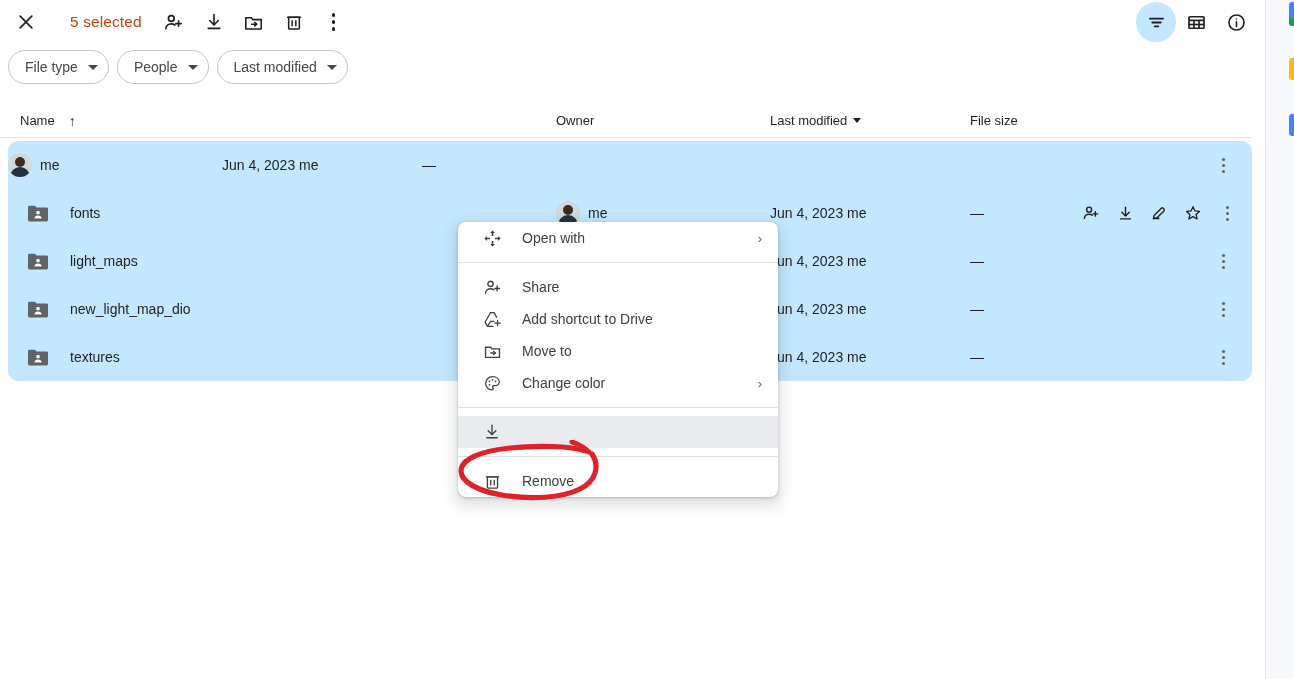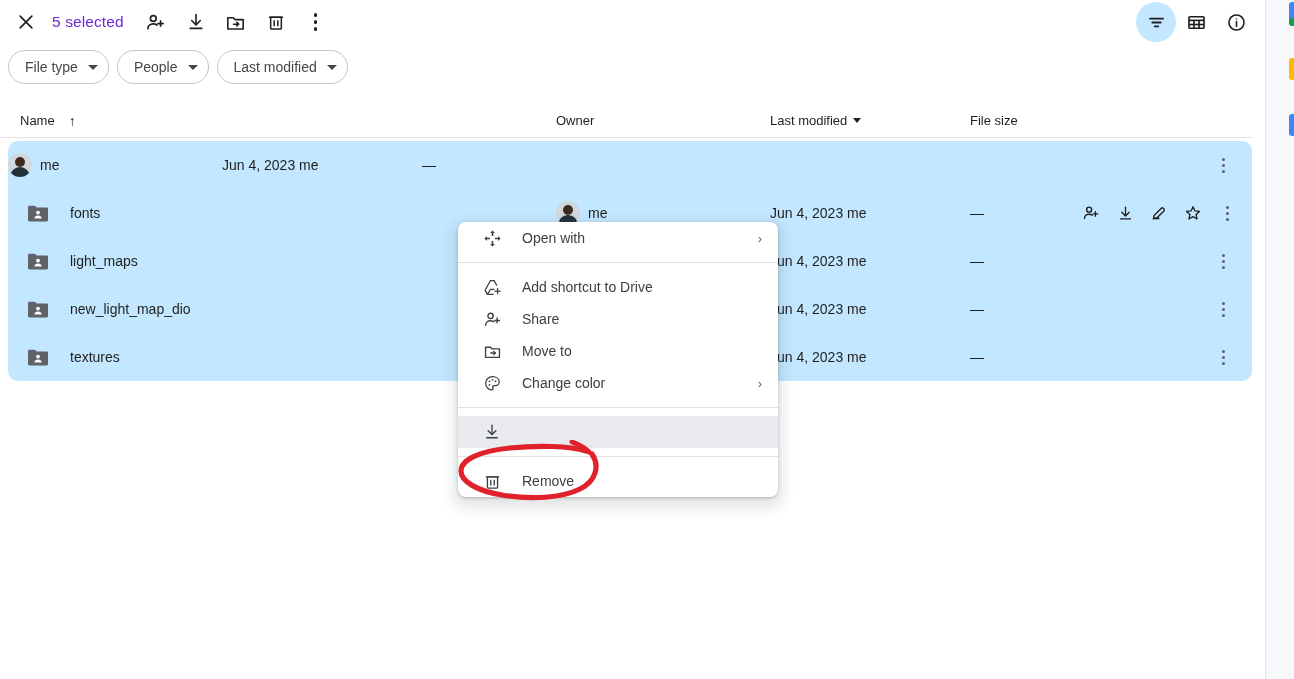--- a/index.html
+++ b/index.html
@@ -29,22 +29,22 @@
     border-radius: 50%;
     display: flex; align-items: center; justify-content: center;
     cursor: pointer;
     flex: 0 0 auto;
     color: #1f1f1f;
   }
   .icon-btn.active { background: #c2e7ff; }
   .icon-btn svg { display: block; }
   .sel-count {
     font-size: 15.5px;
-    color: #6d28d9;
-    margin: 0 12px 0 6px;
+    color: #c2410c;
+    margin: 0 12px 0 24px;
     letter-spacing: .1px;
     white-space: nowrap;
   }
   .tb-spacer { flex: 1 1 auto; }
 
   
   .chips {
     position: absolute; left: 0; top: 50px;
     display: flex; align-items: center; gap: 8px;
     padding-left: 8px;
@@ -530,41 +530,41 @@
         </svg>
       </span>
       <span class="ctx-label">Open with</span>
       <span class="ctx-arrow">›</span>
     </div>
 
     <div class="ctx-sep"></div>
 
     <div class="ctx-item">
       <span class="ctx-ico">
+        <svg width="19" height="19" viewBox="0 0 24 24" fill="none" stroke="currentColor" stroke-width="1.8" stroke-linecap="round" stroke-linejoin="round">
+          <circle cx="9.5" cy="7.5" r="3.3"></circle>
+          <path d="M3.3 19.2c0-3.4 2.8-5.6 6.2-5.6 1.6 0 3.1.5 4.2 1.3"></path>
+          <line x1="17.8" y1="10.2" x2="17.8" y2="16.2"></line>
+          <line x1="14.8" y1="13.2" x2="20.8" y2="13.2"></line>
+        </svg>
+      </span>
+      <span class="ctx-label">Share</span>
+    </div>
+
+    <div class="ctx-item">
+      <span class="ctx-ico">
         <svg width="19" height="19" viewBox="0 0 24 24" fill="none" stroke="currentColor" stroke-width="1.6" stroke-linejoin="round" stroke-linecap="round">
           <path d="M9.4 3.4L2.6 15.4l3.1 5.2h7.1"></path>
           <path d="M9.4 3.4h4.6l3.3 5.7"></path>
           <path d="M5.7 20.6l3.6-6.1h4.5"></path>
           <line x1="18.4" y1="13.4" x2="18.4" y2="20"></line>
           <line x1="15.1" y1="16.7" x2="21.7" y2="16.7"></line>
         </svg>
       </span>
       <span class="ctx-label">Add shortcut to Drive</span>
-    </div>
-
-    <div class="ctx-item">
-      <span class="ctx-ico">
-        <svg width="19" height="19" viewBox="0 0 24 24" fill="none" stroke="currentColor" stroke-width="1.8" stroke-linecap="round" stroke-linejoin="round">
-          <circle cx="9.5" cy="7.5" r="3.3"></circle>
-          <path d="M3.3 19.2c0-3.4 2.8-5.6 6.2-5.6 1.6 0 3.1.5 4.2 1.3"></path>
-          <line x1="17.8" y1="10.2" x2="17.8" y2="16.2"></line>
-          <line x1="14.8" y1="13.2" x2="20.8" y2="13.2"></line>
-        </svg>
-      </span>
-      <span class="ctx-label">Share</span>
     </div>
 
     <div class="ctx-item">
       <span class="ctx-ico">
         <svg width="19" height="19" viewBox="0 0 24 24" fill="none" stroke="currentColor" stroke-width="1.7" stroke-linejoin="round">
           <path d="M3.2 6.6h6.3l1.7 2.1h9.6v10.7H3.2z"></path>
           <line x1="9.8" y1="13.9" x2="15.4" y2="13.9" stroke-linecap="round"></line>
           <polyline points="13.4,11.9 15.6,13.9 13.4,15.9" stroke-linecap="round"></polyline>
         </svg>
       </span>

